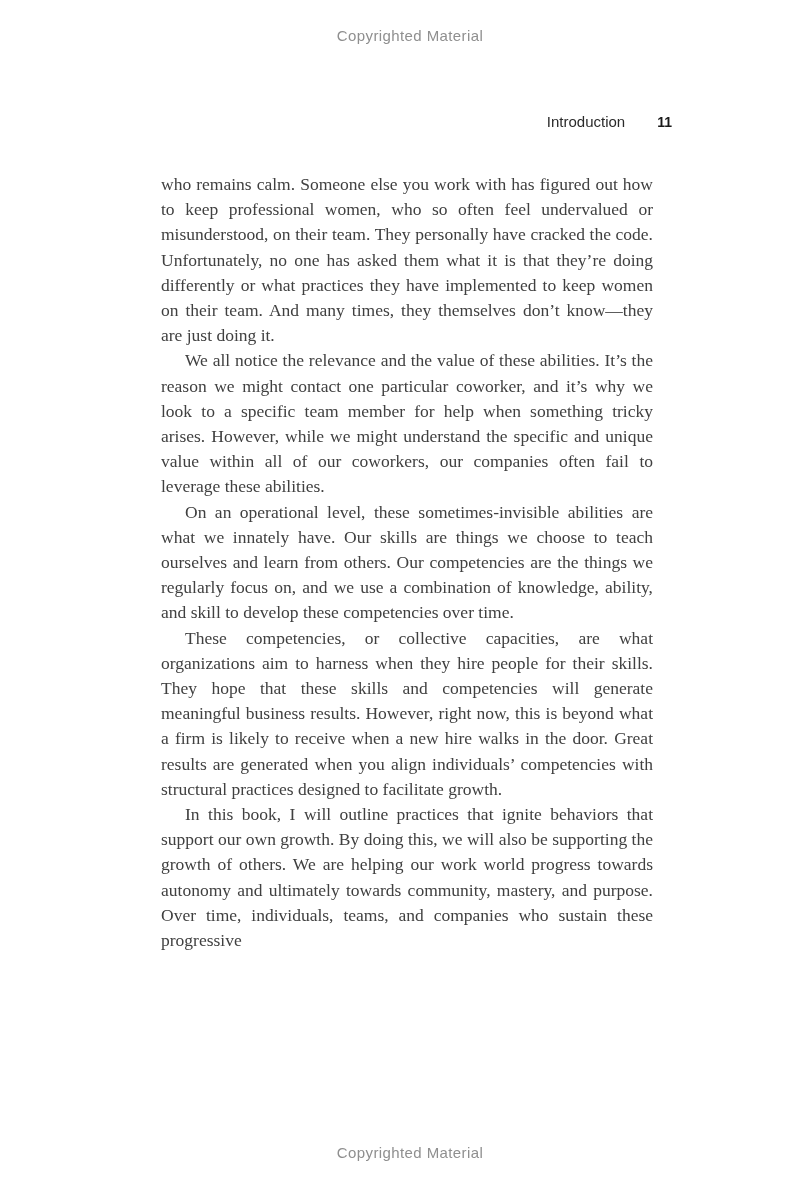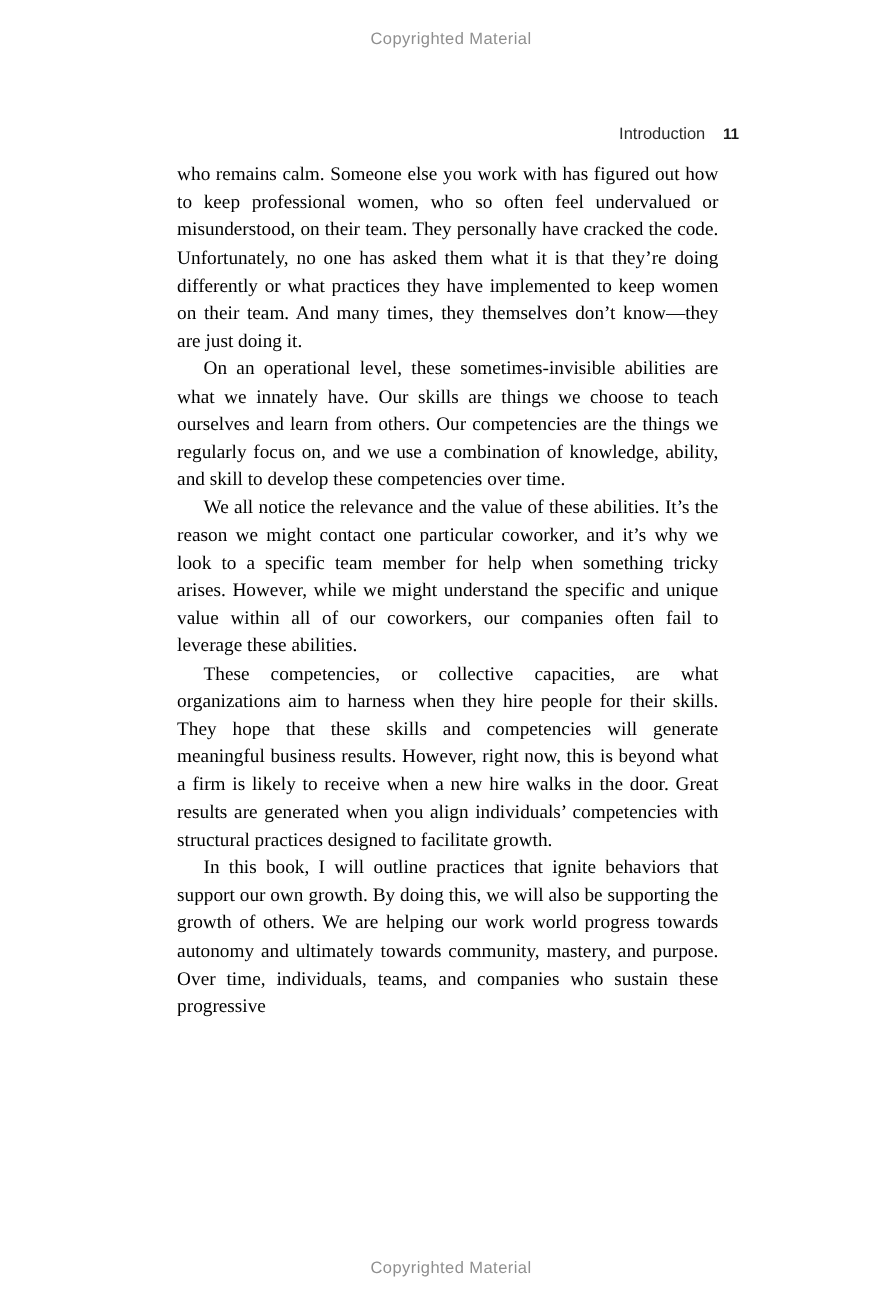--- a/index.html
+++ b/index.html
@@ -37,33 +37,33 @@
     font-family: "Liberation Sans", sans-serif;
     color: #1c1c1c;
   }
   .running-header .chapter-title {
     font-size: 15px;
     color: #2a2a2a;
   }
   .running-header .page-number {
     font-weight: bold;
     font-size: 14px;
-    margin-left: 16px;
+    margin-left: 32px;
     color: #1a1a1a;
   }
 
   .body-text {
     position: absolute;
-    top: 146px;
+    top: 172px;
     left: 161px;
     width: 492px;
     font-family: "Liberation Serif", "DejaVu Serif", serif;
     font-size: 17.5px;
     line-height: 25.2px;
-    color: #000000;
+    color: #404040;
     text-align: justify;
     hyphens: auto;
     -webkit-hyphens: auto;
   }
   .body-text p {
     margin: 0;
     padding: 0;
     text-indent: 24px;
   }
   .body-text p.no-indent {
@@ -76,21 +76,21 @@
 <div class="page">
 
   <div class="copyright-banner top">Copyrighted Material</div>
 
   <div class="running-header">
     <span class="chapter-title">Introduction</span><span class="page-number">11</span>
   </div>
 
   <div class="body-text">
     <p class="no-indent">who remains calm. Someone else you work with has figured out how to keep professional women, who so often feel undervalued or misunderstood, on their team. They personally have cracked the code. Unfortunately, no one has asked them what it is that they’re doing differently or what practices they have implemented to keep women on their team. And many times, they themselves don’t know—they are just doing it.</p>
+    <p>We all notice the relevance and the value of these abilities. It’s the reason we might contact one particular coworker, and it’s why we look to a specific team member for help when something tricky arises. However, while we might understand the specific and unique value within all of our coworkers, our companies often fail to leverage these abilities.</p>
     <p>On an operational level, these sometimes-invisible abilities are what we innately have. Our skills are things we choose to teach ourselves and learn from others. Our competencies are the things we regularly focus on, and we use a combination of knowledge, ability, and skill to develop these competencies over time.</p>
-    <p>We all notice the relevance and the value of these abilities. It’s the reason we might contact one particular coworker, and it’s why we look to a specific team member for help when something tricky arises. However, while we might understand the specific and unique value within all of our coworkers, our companies often fail to leverage these abilities.</p>
     <p>These competencies, or collective capacities, are what organizations aim to harness when they hire people for their skills. They hope that these skills and competencies will generate meaningful business results. However, right now, this is beyond what a firm is likely to receive when a new hire walks in the door. Great results are generated when you align individuals’ competencies with structural practices designed to facilitate growth.</p>
     <p>In this book, I will outline practices that ignite behaviors that support our own growth. By doing this, we will also be supporting the growth of others. We are helping our work world progress towards autonomy and ultimately towards community, mastery, and purpose. Over time, individuals, teams, and companies who sustain these progressive</p>
   </div>
 
   <div class="copyright-banner bottom">Copyrighted Material</div>
 
 </div>
 
 </body></html>

